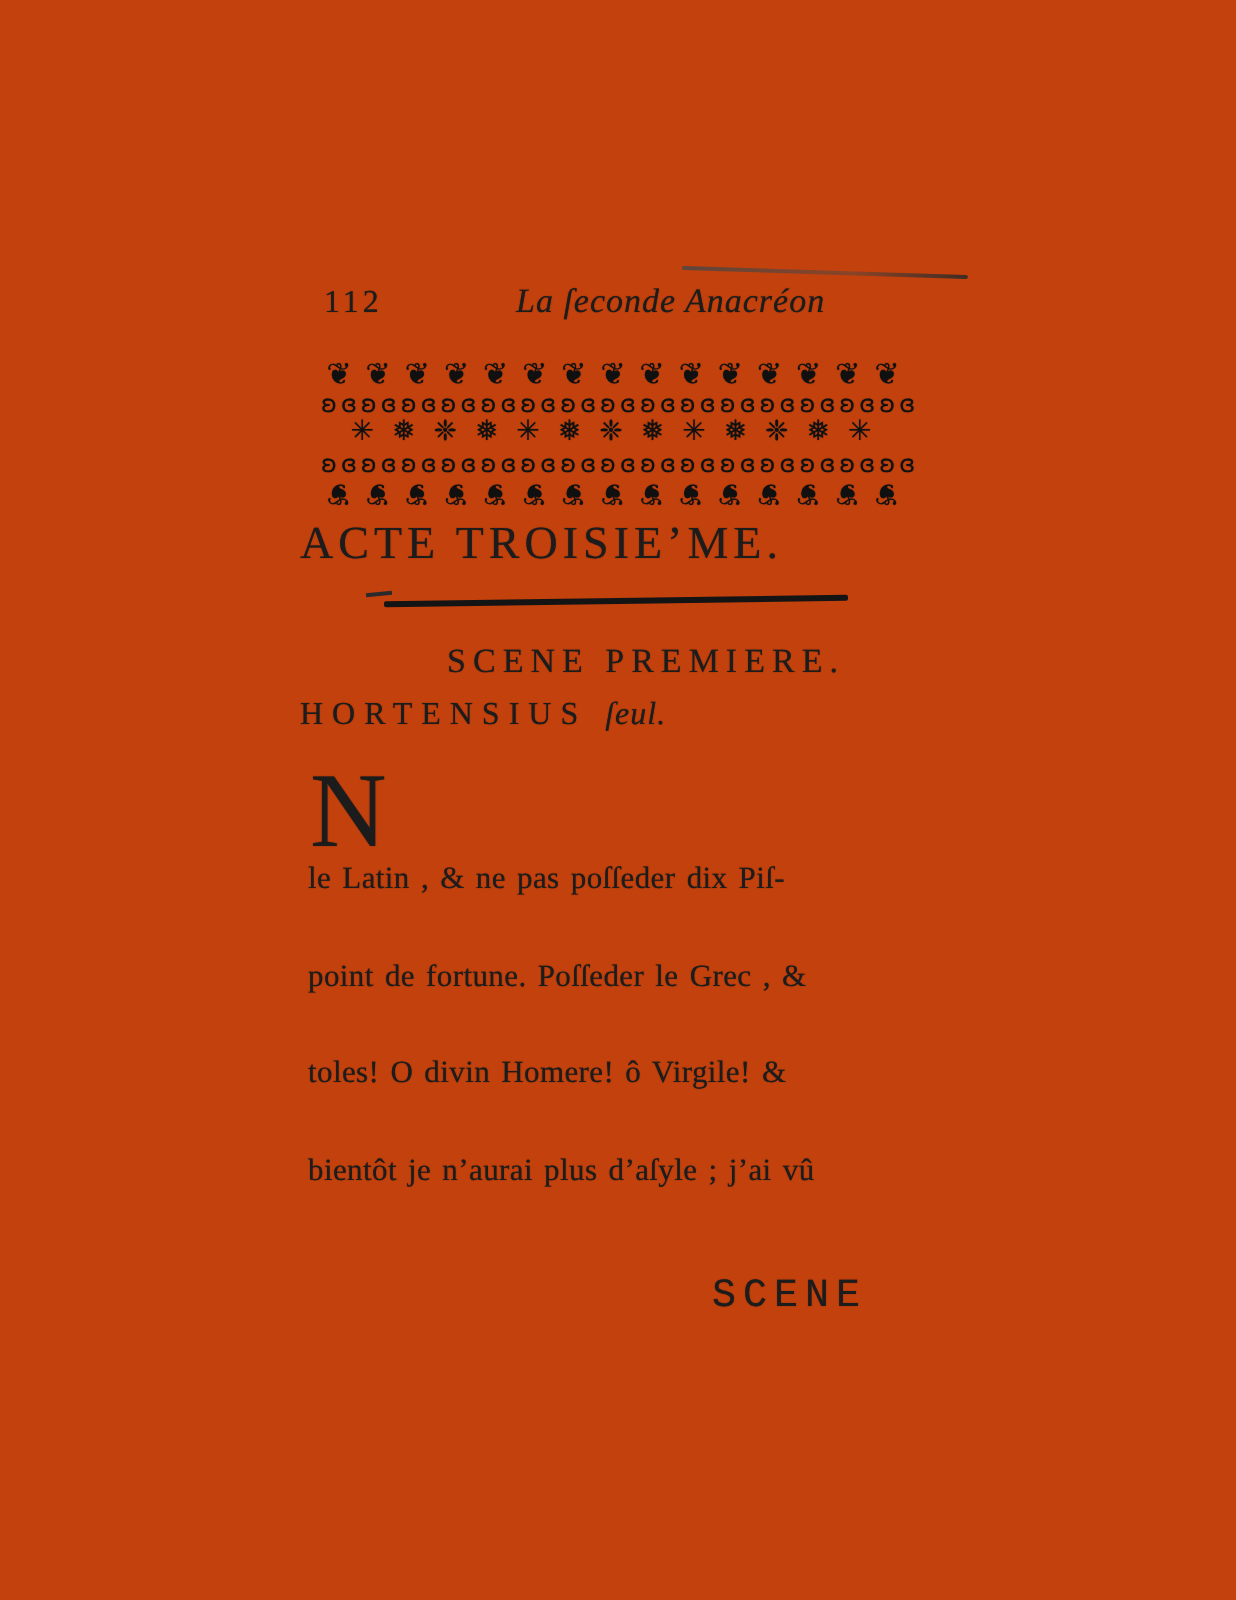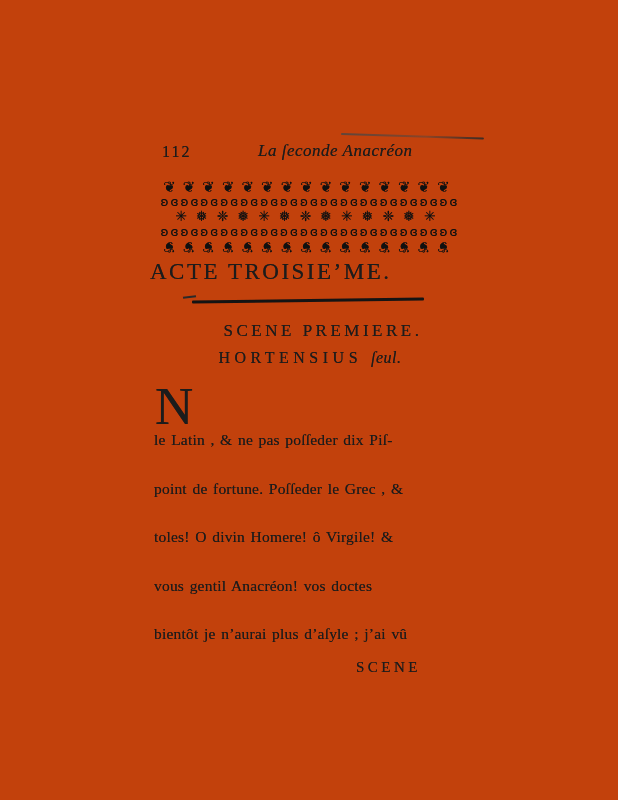--- a/index.html
+++ b/index.html
@@ -32,33 +32,33 @@
   .act{
     position:absolute;top:259px;left:150px;width:320px;margin:0;
     font-size:23px;font-weight:normal;letter-spacing:2.5px;
   }
   .rule-dash{position:absolute;left:183px;top:296px;width:13px;height:2px;background:#2a2a2a;transform:rotate(-6deg);}
   .rule{position:absolute;top:299px;left:192px;width:232px;height:3px;background:#141414;transform:rotate(-0.8deg);border-radius:1px;}
   .scene{
     position:absolute;top:308px;left:150px;width:320px;margin:13px;text-align:center;
     font-size:17px;font-weight:normal;letter-spacing:3.5px;
   }
-  .speaker{position:absolute;top:349px;left:150px;width:320px;text-align:center;font-size:16px;}
+  .speaker{position:absolute;top:349px;left:150px;width:320px;font-size:16px;}
   .character{letter-spacing:4.5px;}
   .sd{font-style:italic;margin-left:9px;letter-spacing:.5px;}
   
   .bodytext{
     position:absolute;top:384px;left:154px;width:322px;
     font-size:15.5px;line-height:16.15px;white-space:pre;word-spacing:1.5px;letter-spacing:.2px;
   }
   .dropcap{position:absolute;left:1px;top:-4px;font-size:53px;line-height:1;letter-spacing:0;}
   .line{height:16.15px;}
   .line.indent{padding-left:46px;}
   
-  .catchword{position:absolute;top:659px;left:356px;font-size:15px;letter-spacing:3.5px;}
+  .catchword{position:absolute;top:637px;left:356px;font-size:20px;letter-spacing:3.5px;font-family:Liberation Mono, monospace;}
 </style>
 </head>
 <body>
 
 <div class="page">
 
   <div class="artifact-line"></div>
 
   <span class="pagenum">112</span>
   <span class="running">La ſeconde Anacréon</span>
@@ -80,21 +80,20 @@
 
   <div class="speaker">
     <span class="character">HORTENSIUS</span><span class="sd">ſeul.</span>
   </div>
 
   <div class="bodytext">
     <span class="dropcap">N</span>
     <div class="line">le Latin , &amp; ne pas poſſeder dix Piſ-</div>
     <div class="line">point de fortune. Poſſeder le Grec , &amp;</div>
     <div class="line">toles! O divin Homere! ô Virgile! &amp;</div>
-    <div class="line">vous gentil Anacréon! vos doctes</div>
     <div class="line">bientôt je n’aurai plus d’aſyle ; j’ai vû</div>
     
     
     
     
     
     
   </div>
 
   <div class="catchword">SCENE</div>

